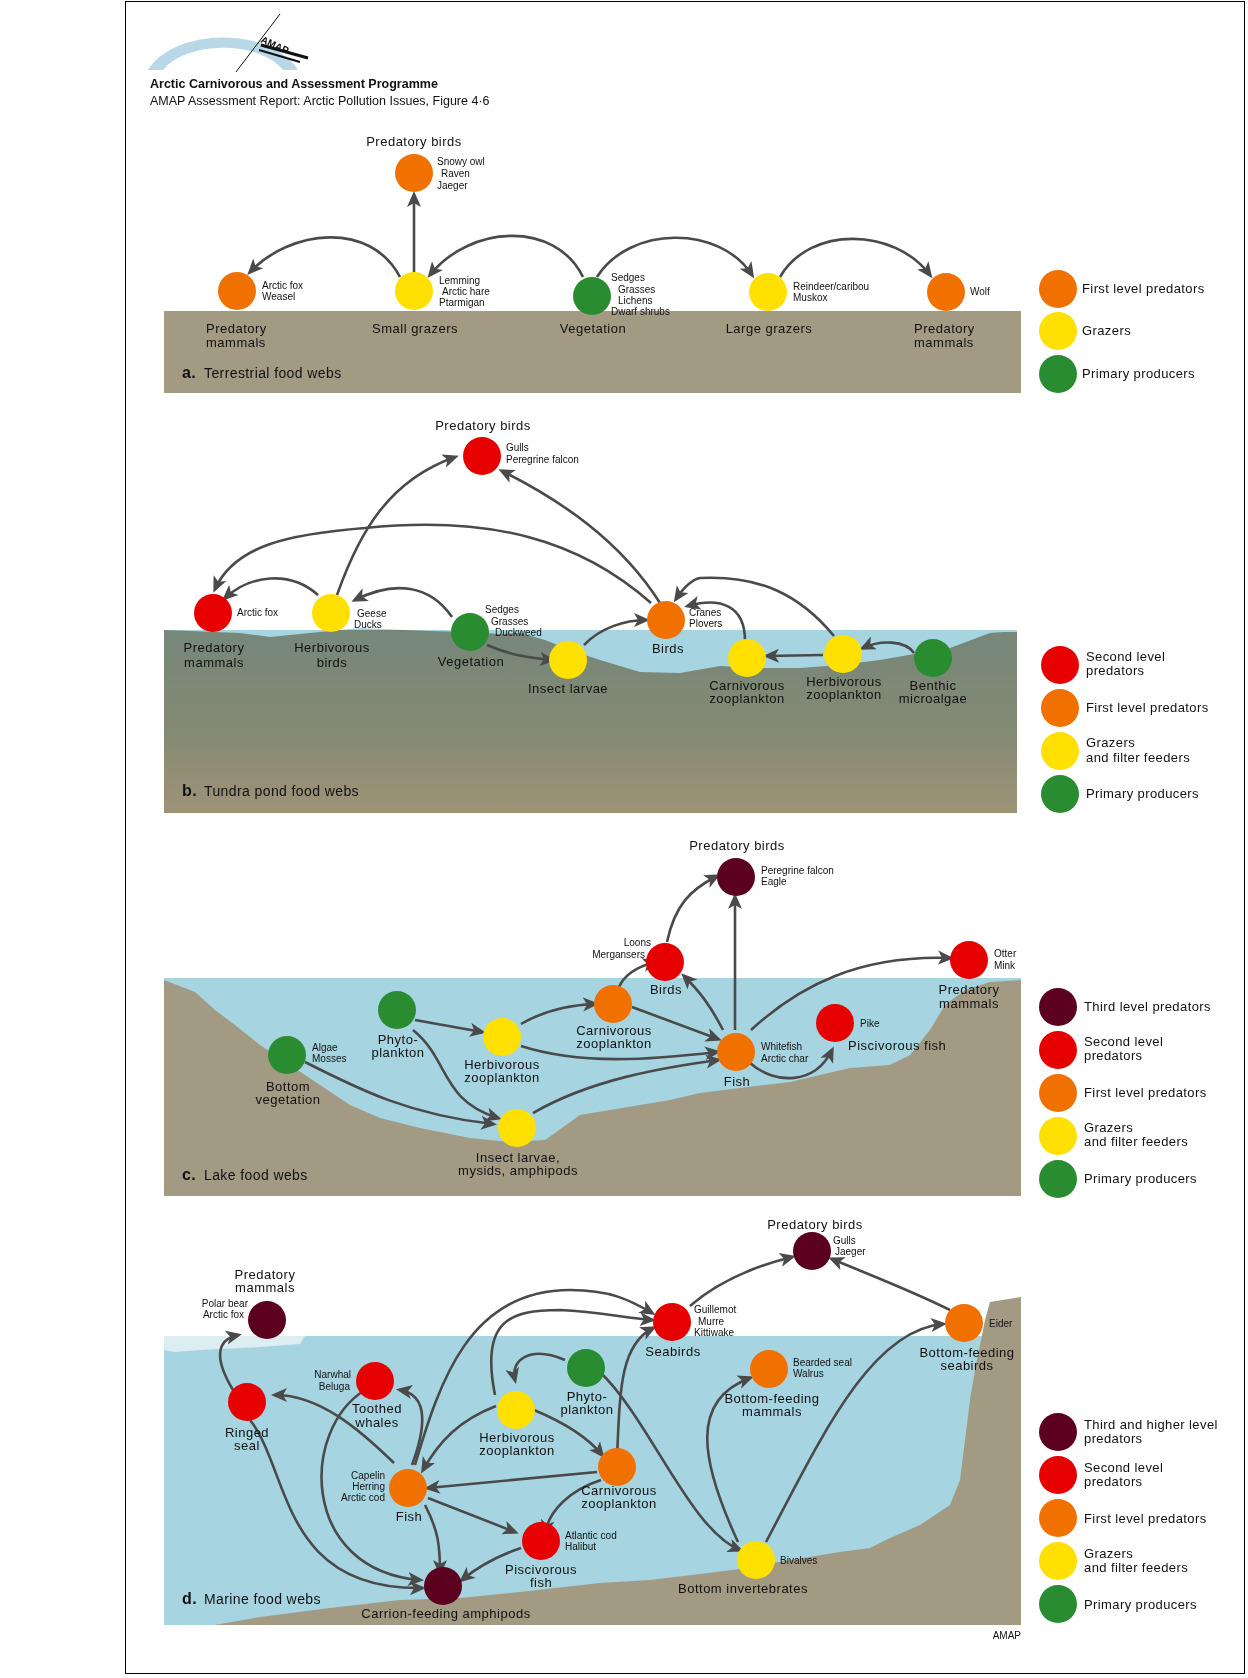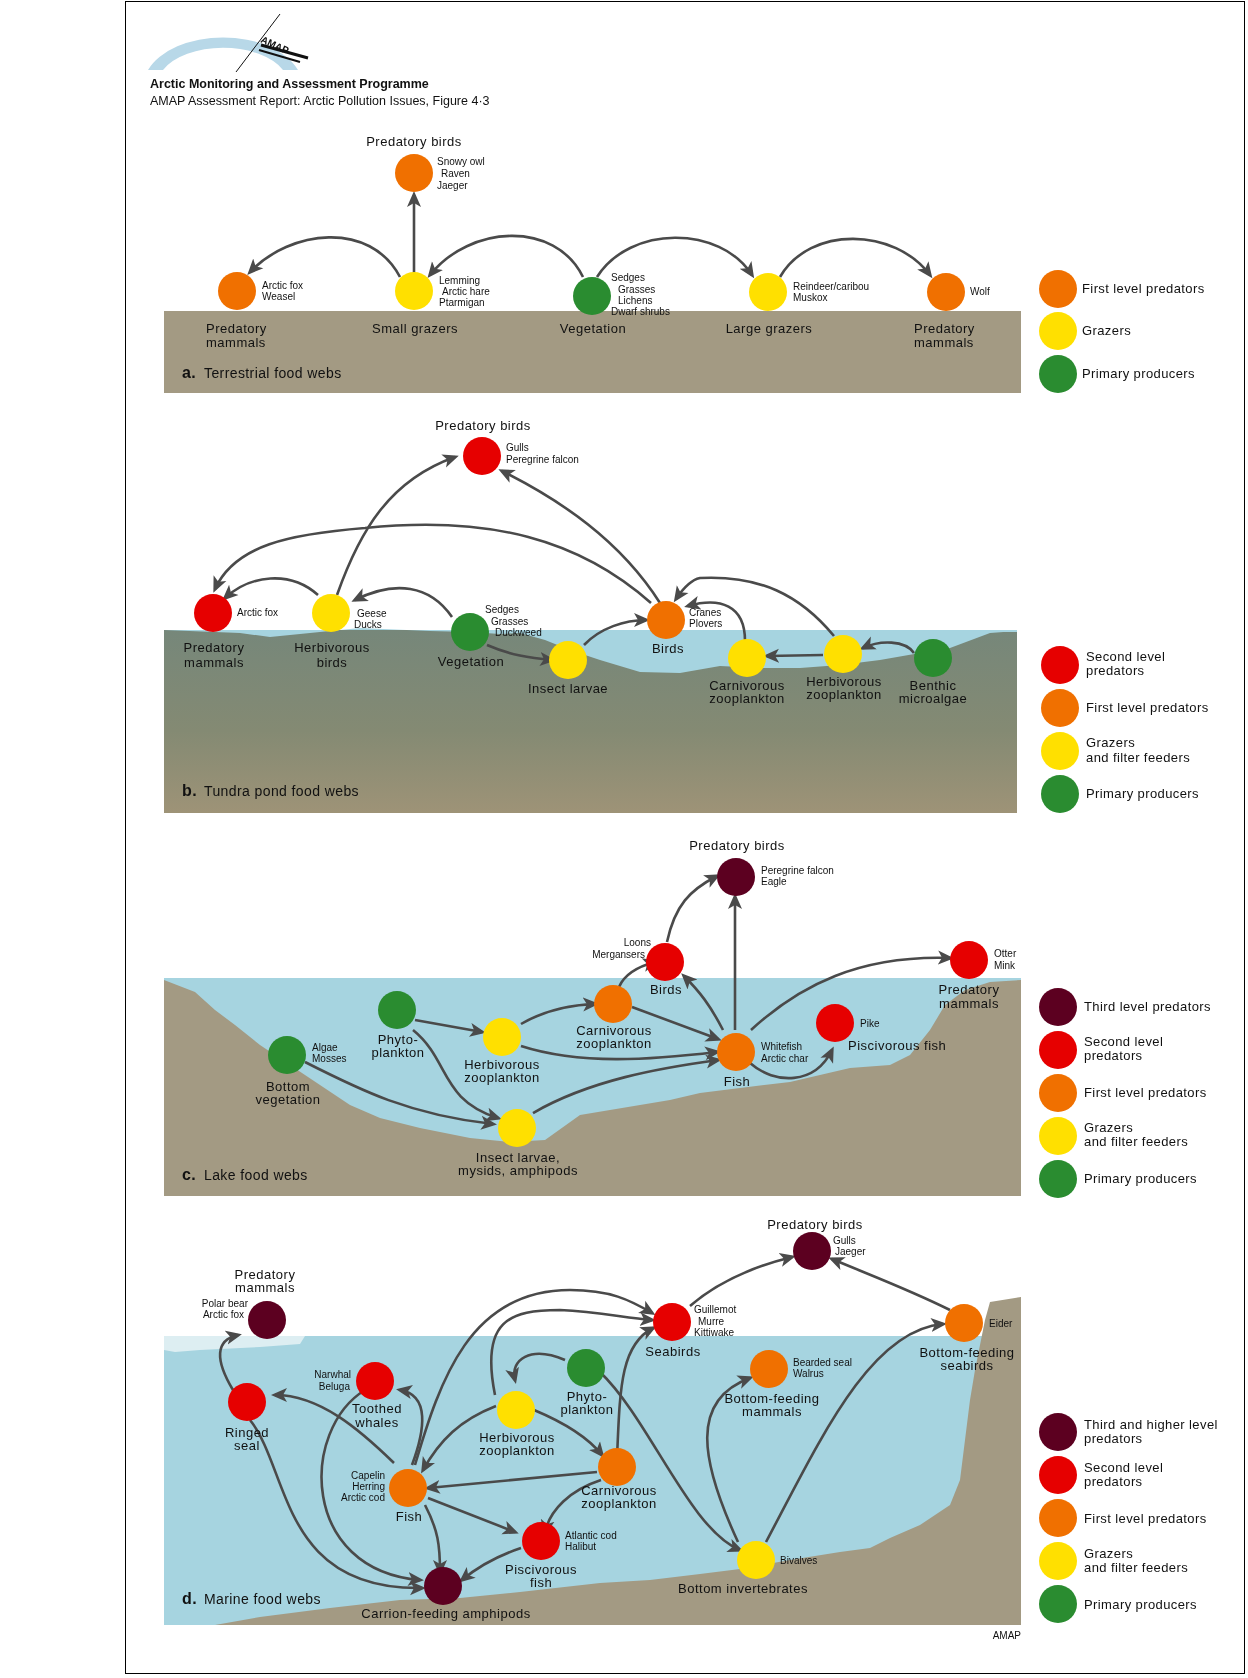--- a/index.html
+++ b/index.html
@@ -23,22 +23,22 @@
 
 <div id="frame"></div>
 
 <svg id="logo-area" viewBox="0 0 200 60">
   <path d="M 0 58 A 80 50 0 0 1 150 58 L 135 58 A 66 38 0 0 0 15 58 Z" fill="#b8d8e8"></path>
   <line x1="88" y1="60" x2="132" y2="2" stroke="#111" stroke-width="1"></line>
   <text x="112" y="30" font-size="10" font-weight="bold" fill="#3a8fc4" transform="rotate(25 112 30)">AMAP</text>
   <line x1="113" y1="33" x2="160" y2="46" stroke="#111" stroke-width="3"></line>
   <line x1="111" y1="38" x2="152" y2="50" stroke="#111" stroke-width="2"></line>
 </svg>
-<div class="org-title">Arctic Monitoring and Assessment Programme</div>
-<div class="report-title">AMAP Assessment Report: Arctic Pollution Issues, Figure 4·3</div>
+<div class="org-title">Arctic Carnivorous and Assessment Programme</div>
+<div class="report-title">AMAP Assessment Report: Arctic Pollution Issues, Figure 4·6</div>
 
 <svg id="diagram" width="1248" height="1678">
   <defs>
     <marker id="ah" markerWidth="10" markerHeight="10" refX="7" refY="5" orient="auto" markerUnits="userSpaceOnUse" viewBox="0 0 10 10">
       <path d="M0,0 L10,5 L0,10 L3,5 Z" fill="#4a4a4a"></path>
     </marker>
     <marker id="ahb" markerWidth="16" markerHeight="16" refX="12" refY="8" orient="auto" markerUnits="userSpaceOnUse" viewBox="0 0 16 16">
       <path d="M0,1 L16,8 L0,15 L4,8 Z" fill="#4a4a4a"></path>
     </marker>
     <linearGradient id="pondGrad" x1="0" y1="0" x2="0" y2="1">

